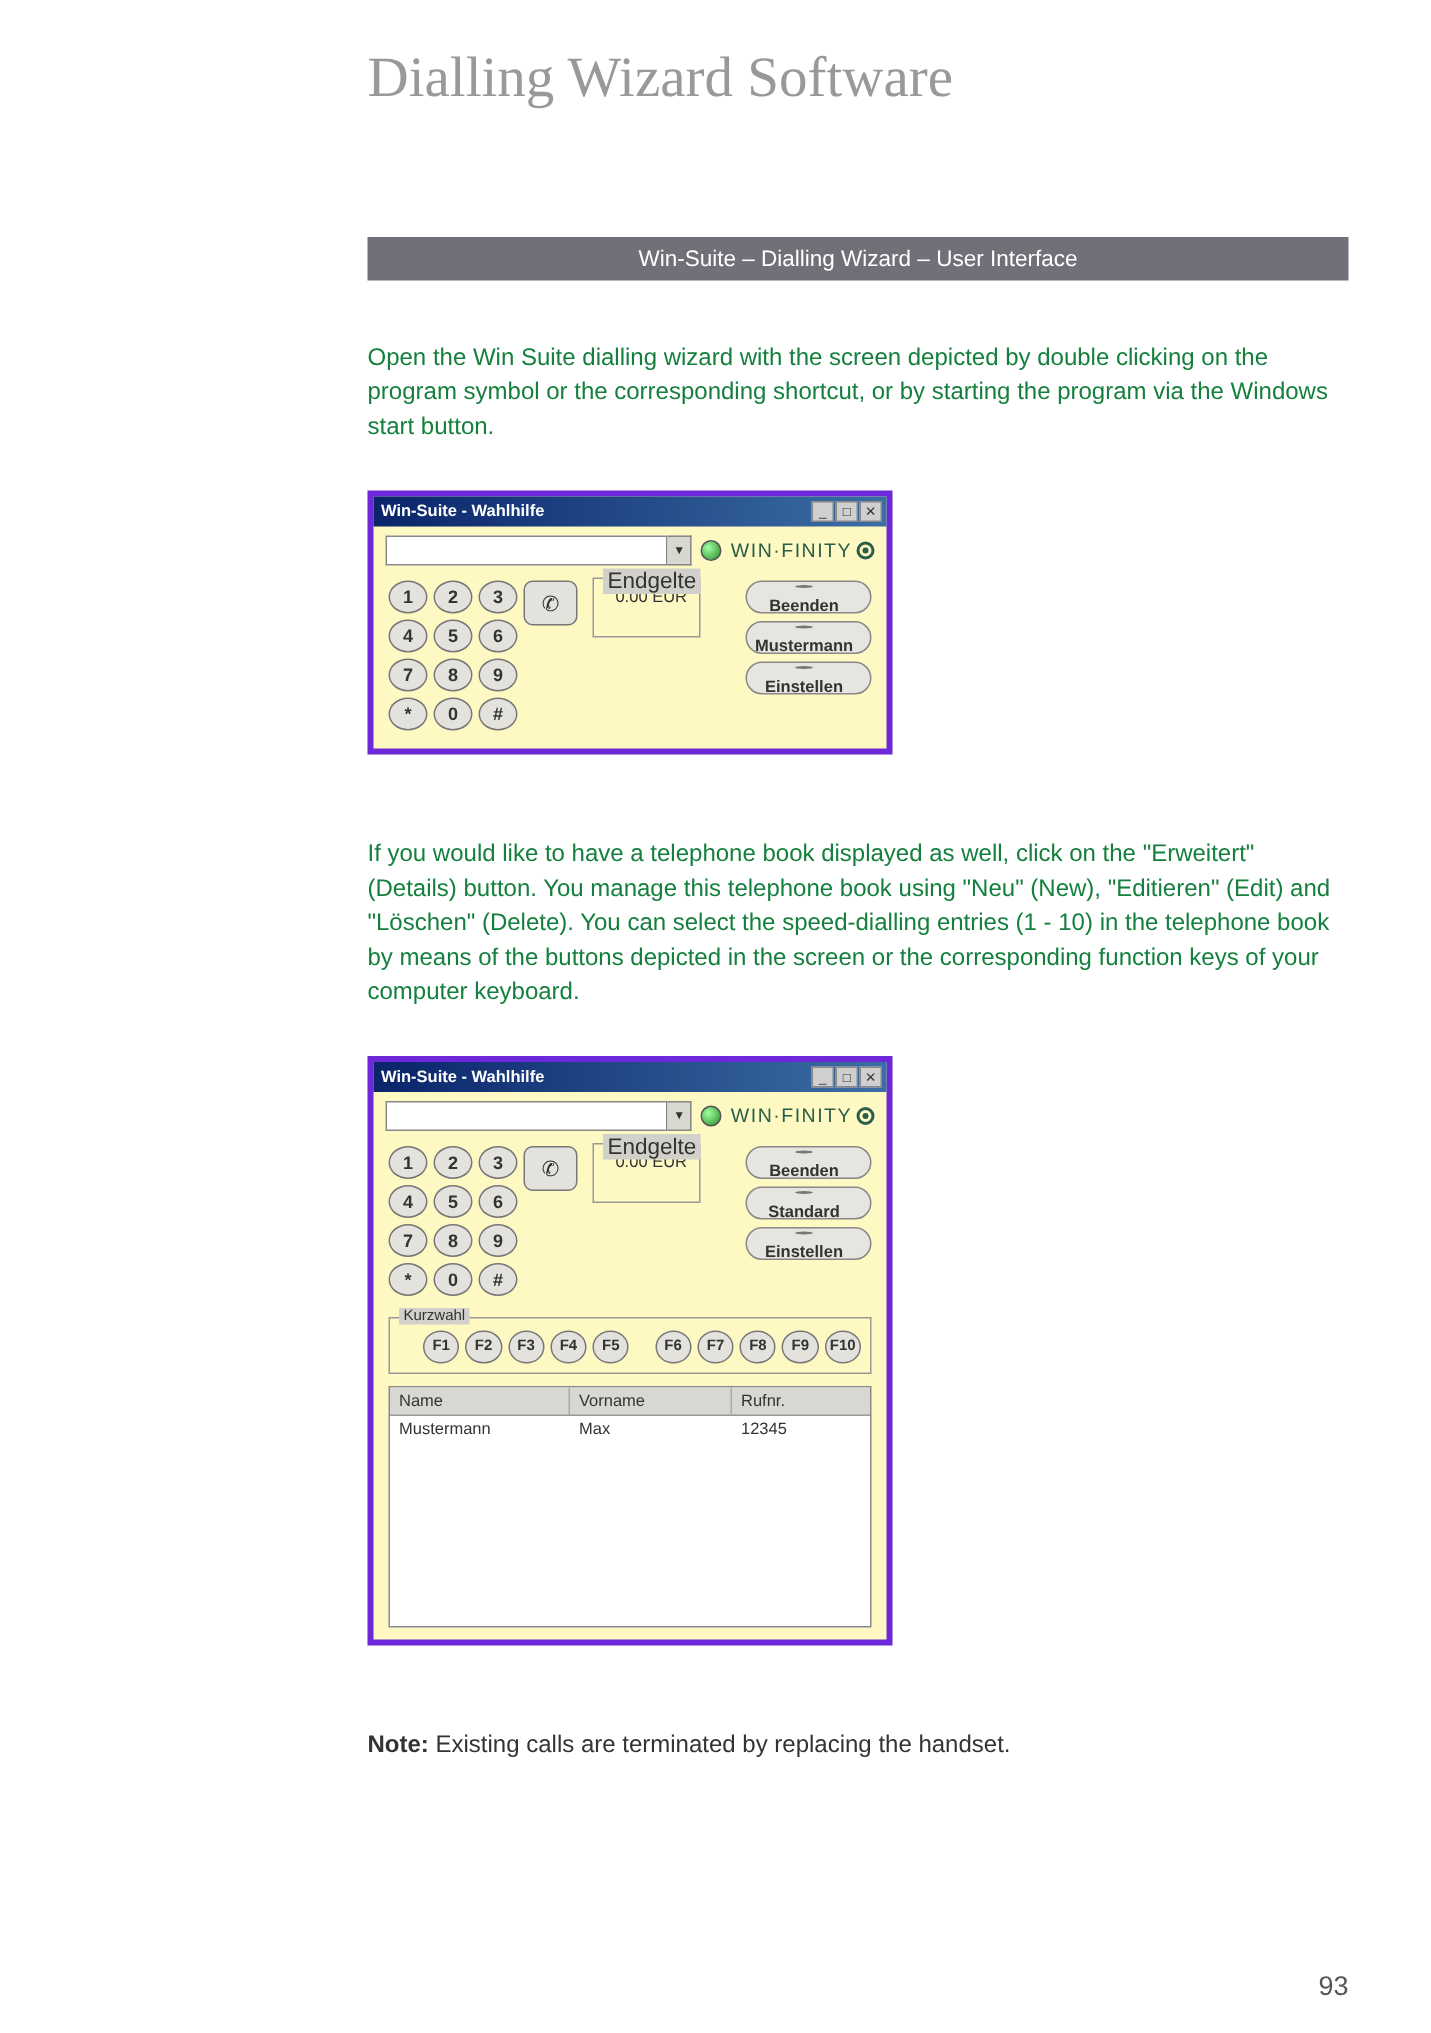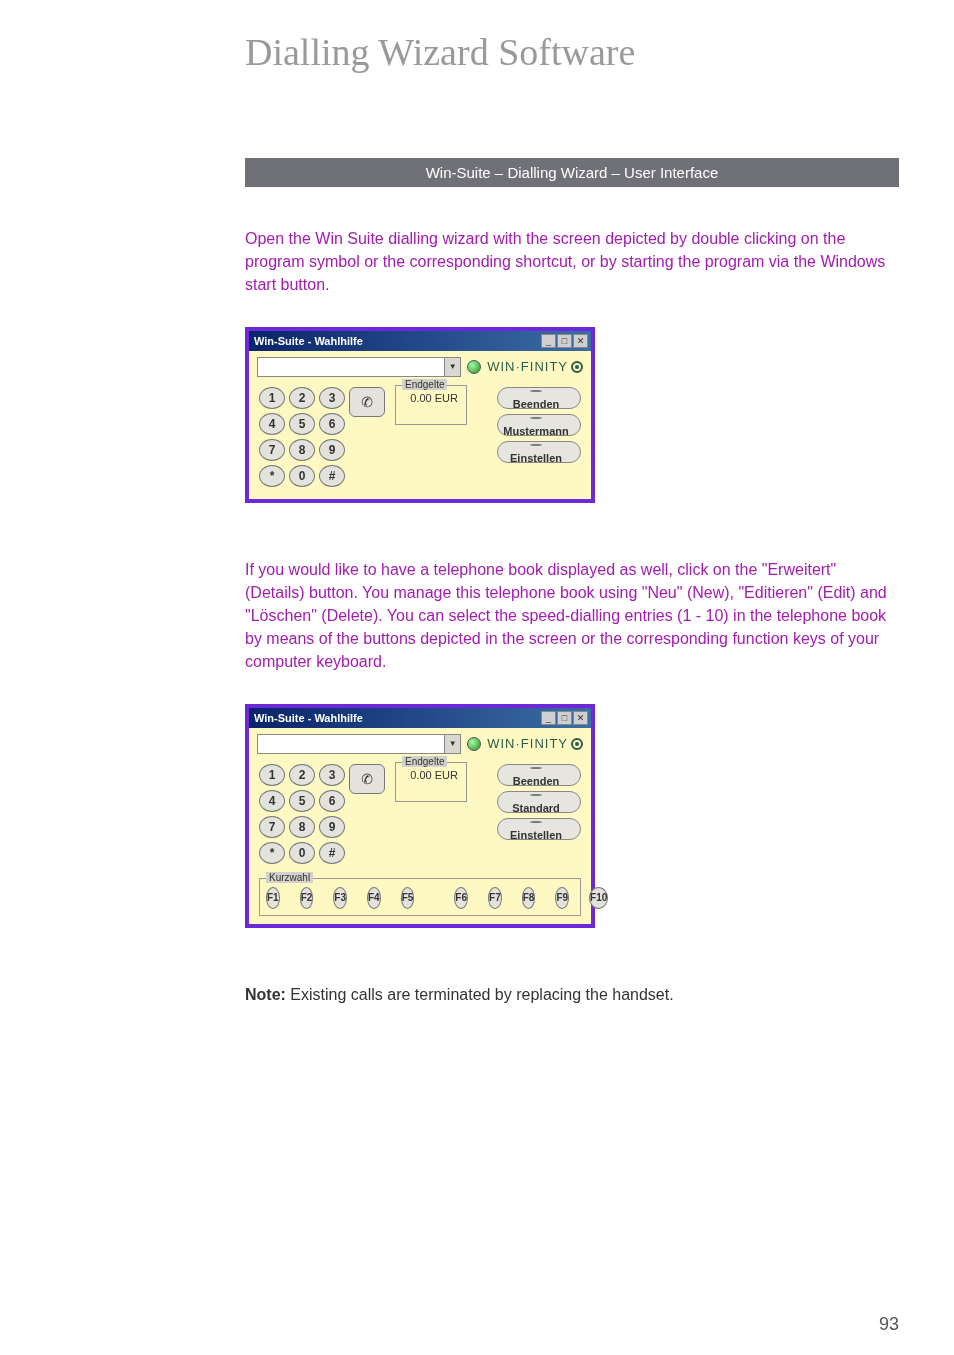--- a/index.html
+++ b/index.html
@@ -24,21 +24,21 @@
       color: #fff;
       font-size: 15px;
       padding: 6px 10px;
       margin-bottom: 40px;
       width: 100%;
       text-align: center;
     }
     .body-text {
       font-size: 16px;
       line-height: 1.45;
-      color: #a21caf;
+      color: #15803d;
       margin-bottom: 30px;
     }
     .note-text {
       font-size: 16px;
       line-height: 1.45;
       color: #333;
       margin-top: 40px;
     }
     .note-text strong { font-weight: bold; }
 
@@ -169,21 +169,21 @@
       text-align: right;
       height: 40px;
       width: 72px;
       font-size: 11px;
     }
     .endgelte-label {
       position: absolute;
       top: -7px; left: 6px;
       background: #d1d0cb;
       padding: 0 3px;
-      font-size: 10px;
+      font-size: 15px;
     }
 
     .right-btns {
       display: flex;
       flex-direction: column;
       gap: 5px;
       margin-left: auto;
     }
     .pill-btn {
       display: flex;
@@ -201,24 +201,24 @@
     }
     .pill-led {
       width: 12px; height: 12px; border-radius: 50%;
       background: radial-gradient(circle at 35% 35%, #fff0a0, #c99a20);
       border: 1px solid #777;
     }
 
     .kurzwahl {
       margin: 2px 10px 8px 10px;
       border: 1px solid #999;
-      padding: 8px 6px 6px 6px;
+      padding: 8px 6px 6px 22px;
       position: relative;
       display: flex;
-      gap: 20px;
+      gap: 4px;
       justify-content: flex-start;
     }
     .kurzwahl-label {
       position: absolute;
       top: -7px; left: 6px;
       background: #d1d0cb;
       padding: 0 3px;
       font-size: 10px;
     }
     .fkey {
@@ -404,20 +404,34 @@
     <div class="fkey">F4</div>
     <div class="fkey">F5</div>
     <div class="fkey-gap"></div>
     <div class="fkey">F6</div>
     <div class="fkey">F7</div>
     <div class="fkey">F8</div>
     <div class="fkey">F9</div>
     <div class="fkey">F10</div>
   </div>
 
+  <div class="listview">
+    <div class="lv-head">
+      <div class="lv-col-name">Name</div>
+      <div class="lv-col-vor">Vorname</div>
+      <div class="lv-col-ruf">Rufnr.</div>
+    </div>
+    <div class="lv-body">
+      <div class="lv-row">
+        <div class="lv-col-name">Mustermann</div>
+        <div class="lv-col-vor">Max</div>
+        <div class="lv-col-ruf">12345</div>
+      </div>
+    </div>
+  </div>
 
 </div>
 
 <p class="note-text">
   <strong>Note:</strong><span> Existing calls are terminated by replacing the handset.</span>
 </p>
 
 <div class="page-num">93</div>
 
 </body></html>

